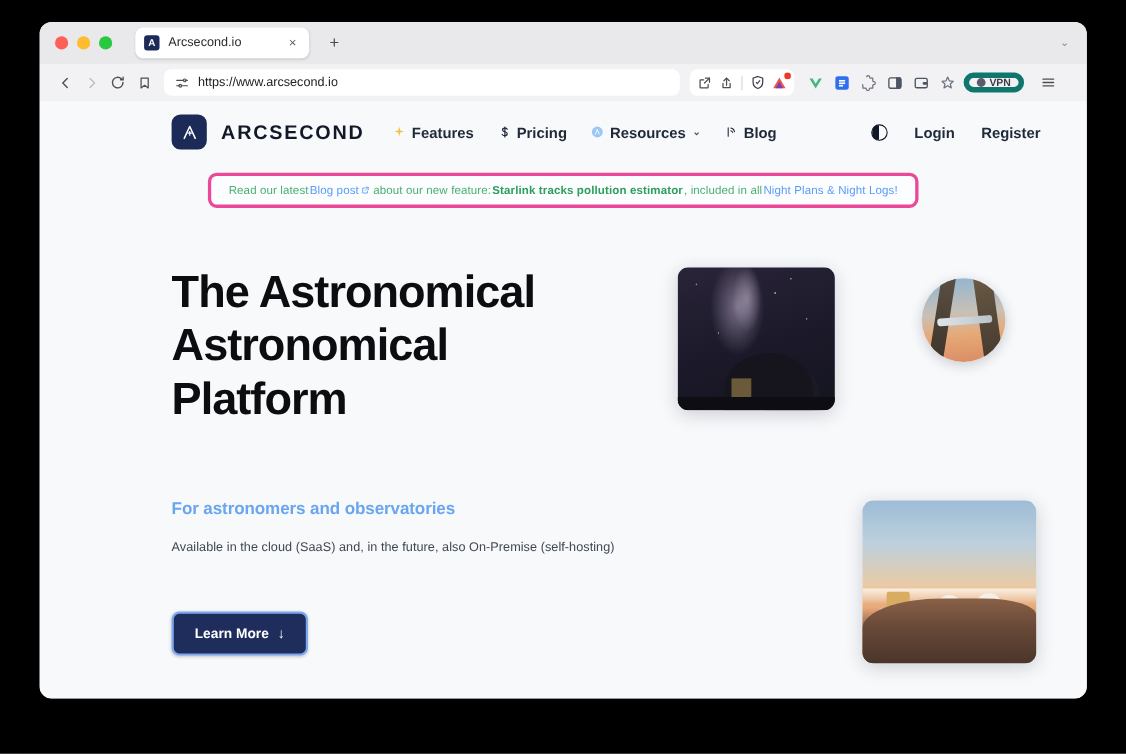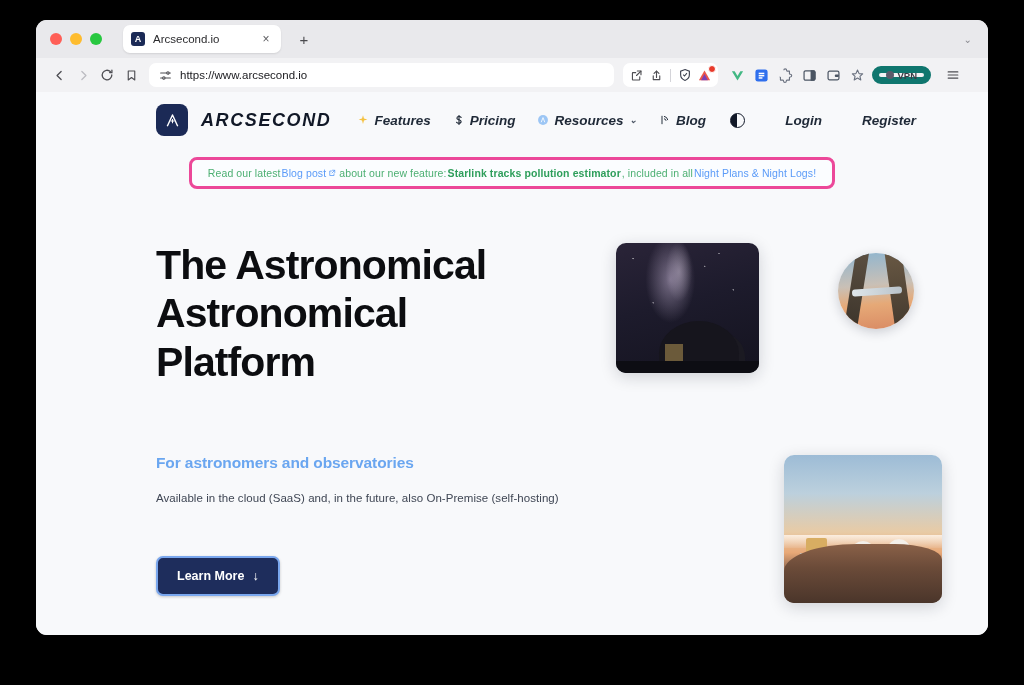--- a/index.html
+++ b/index.html
@@ -133,21 +133,21 @@
   .ext-sep {
     width: 1px; height: 13px; background: #d4d4d9; margin: 0 2px;
   }
   .badge-dot {
     position: absolute; top: -2px; right: -3px;
     width: 8px; height: 8px; border-radius: 50%;
     background: #e8392a; border: 1.2px solid #fff;
   }
   .vpn-pill {
     display: flex; align-items: center; gap: 3px;
-    border: 7px solid #0f766e;
+    border: 5px solid #0f766e;
     border-radius: 11px;
     height: 18px; padding: 0 7px;
     font-size: 9.5px; font-weight: 600; color: #3c3c45;
     margin-left: 4px;
     flex-shrink: 0;
   }
   .vpn-dot {
     width: 8px; height: 8px; border-radius: 50%;
     background: #5b5b6b;
   }
@@ -158,22 +158,21 @@
     flex: 1;
     background: #f8f9fb;
     overflow: hidden;
     position: relative;
   }
 
   
   .site-nav {
     height: 56px;
     display: flex; align-items: center;
-    padding: 0 72px 0 120px;
-    font-style: italic;
+    padding: 0 42px 0 120px;
   }
   .brand { display: flex; align-items: center; gap: 13px; }
   .brand-mark {
     width: 32px; height: 32px;
     background: #1b2a56;
     border-radius: 8px;
     display: flex; align-items: center; justify-content: center;
   }
   .brand-name {
     font-size: 18px; font-weight: 700;
@@ -183,21 +182,21 @@
 
   .nav-links { display: flex; align-items: flex-start; gap: 22px; margin-left: 26px; }
   .nav-link {
     display: flex; align-items: center; gap: 5px;
     font-size: 13.5px; font-weight: 600; color: #1f2937;
     white-space: nowrap;
   }
   .nav-ico { display: flex; align-items: center; }
   .chev { font-size: 9px; color: #4b5563; margin-left: 1px; }
 
-  .nav-right { margin-left: auto; display: flex; align-items: center; gap: 40px; }
+  .nav-right { margin-left: auto; display: flex; align-items: center; gap: 24px; }
   .theme-toggle {
     width: 15px; height: 15px; border-radius: 50%;
     background: linear-gradient(90deg, #111827 50%, transparent 50%);
     border: 1.6px solid #111827;
   }
   .nav-auth { font-size: 13.5px; font-weight: 600; color: #1f2937; }
 
   
   .banner-wrap { display: flex; justify-content: center; margin-top: 9px; }
   .banner {

